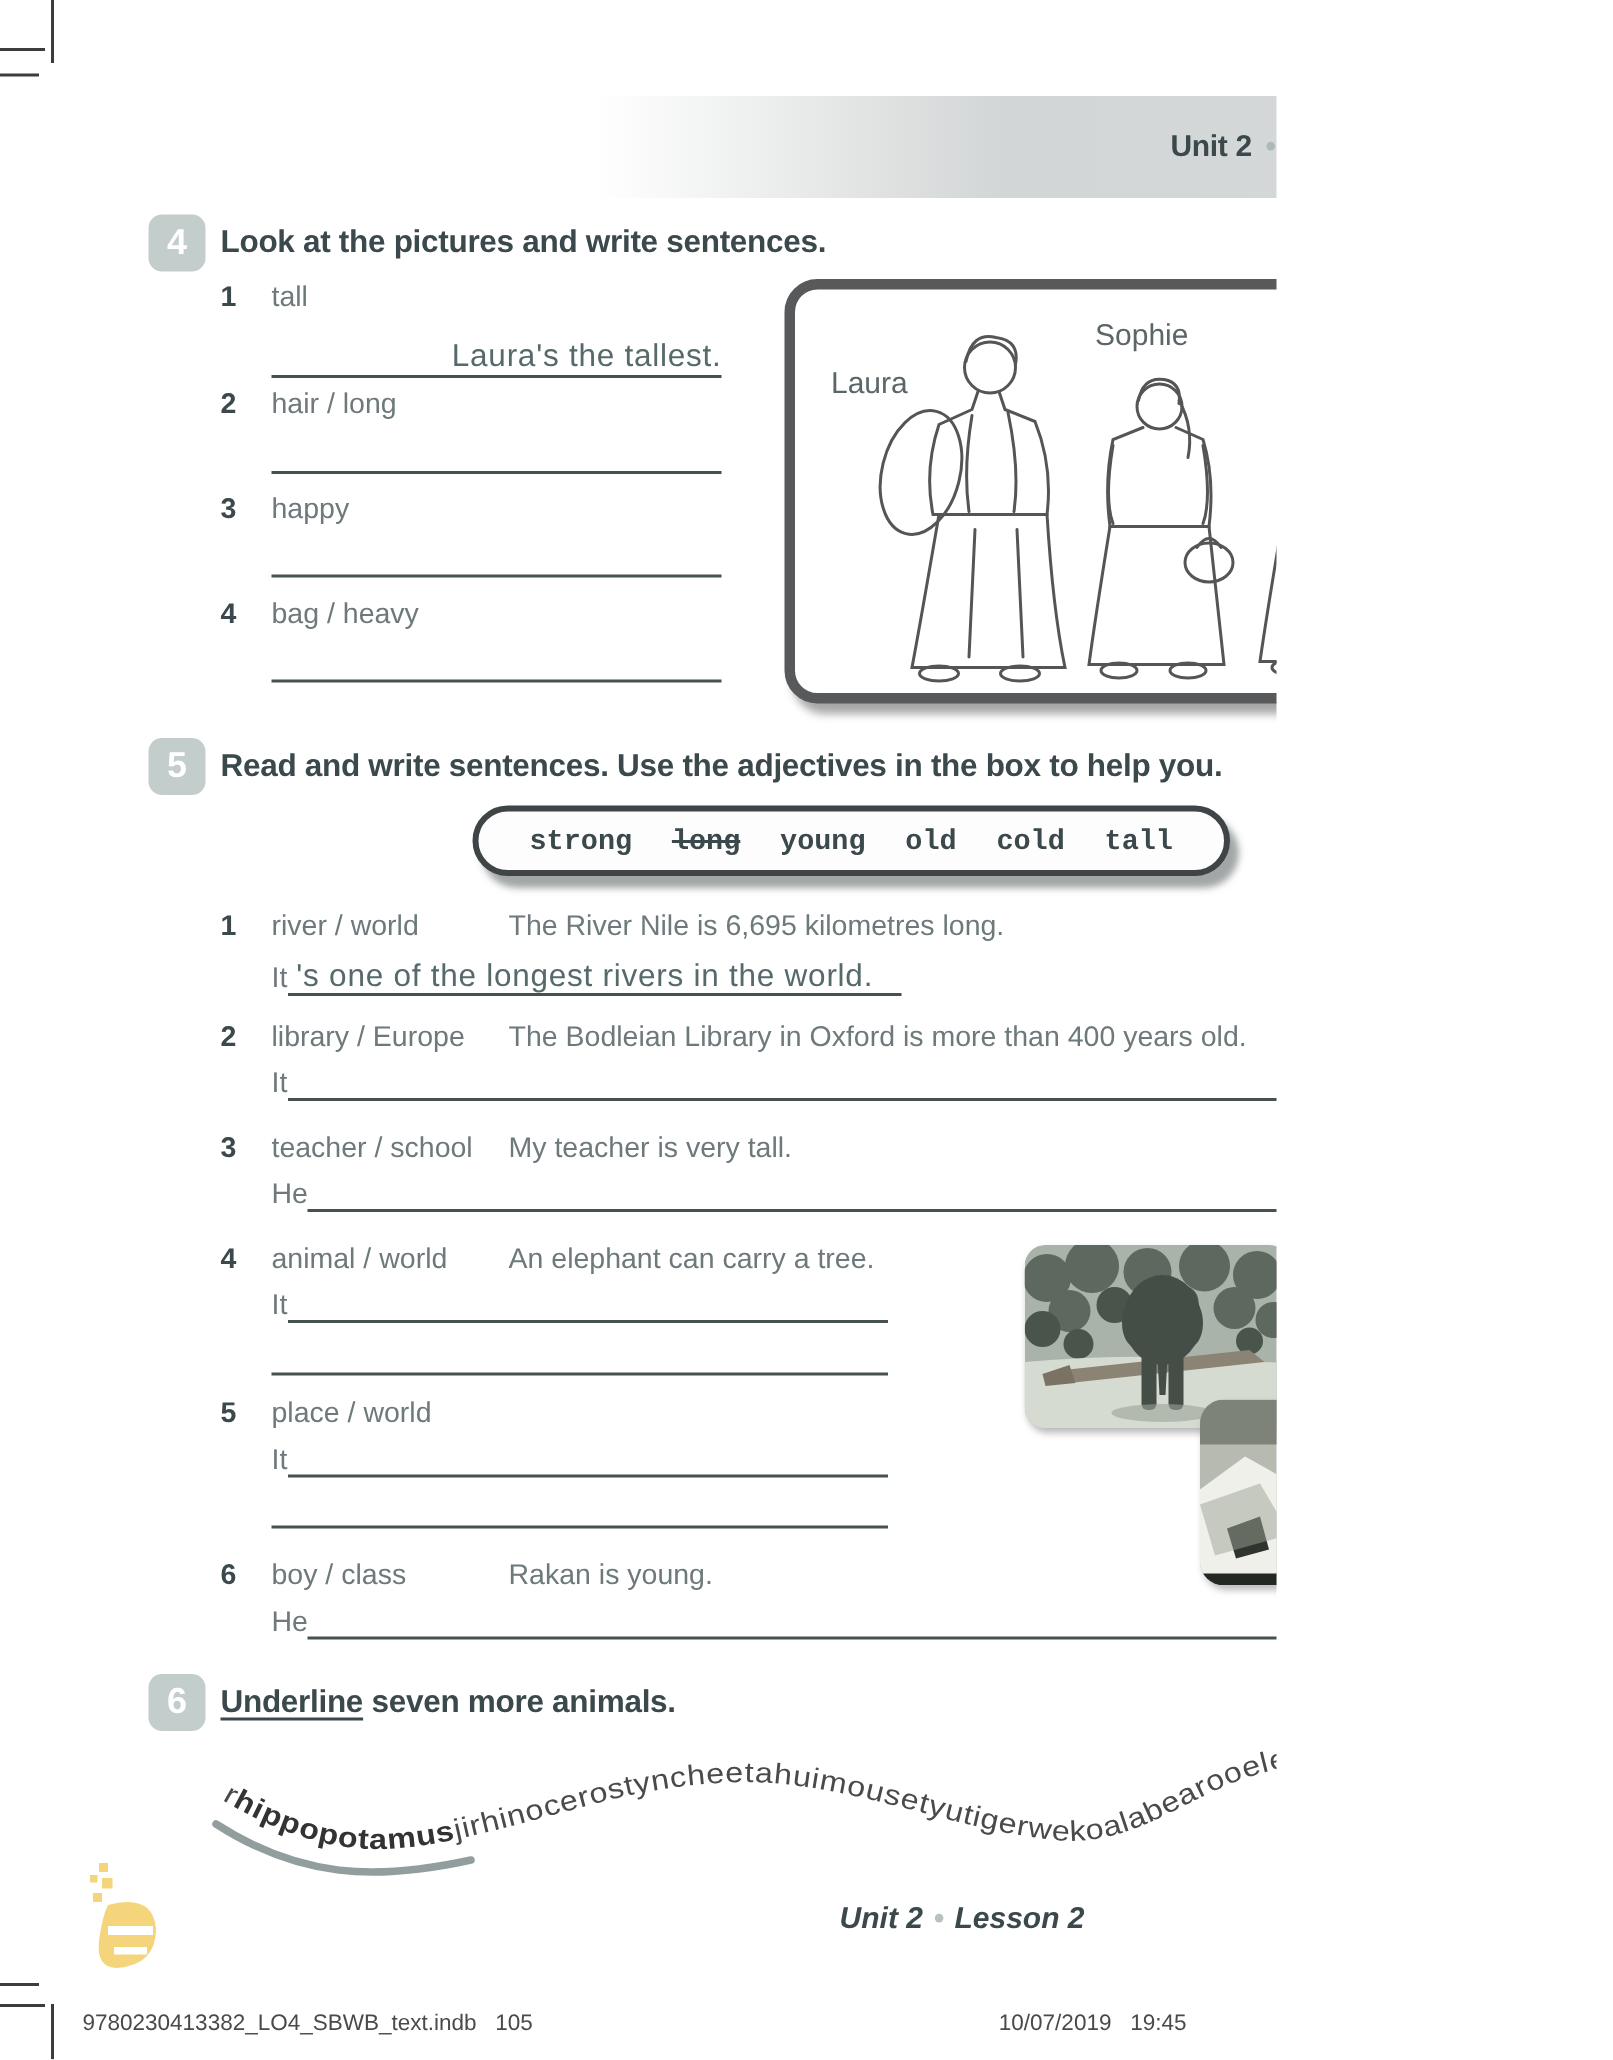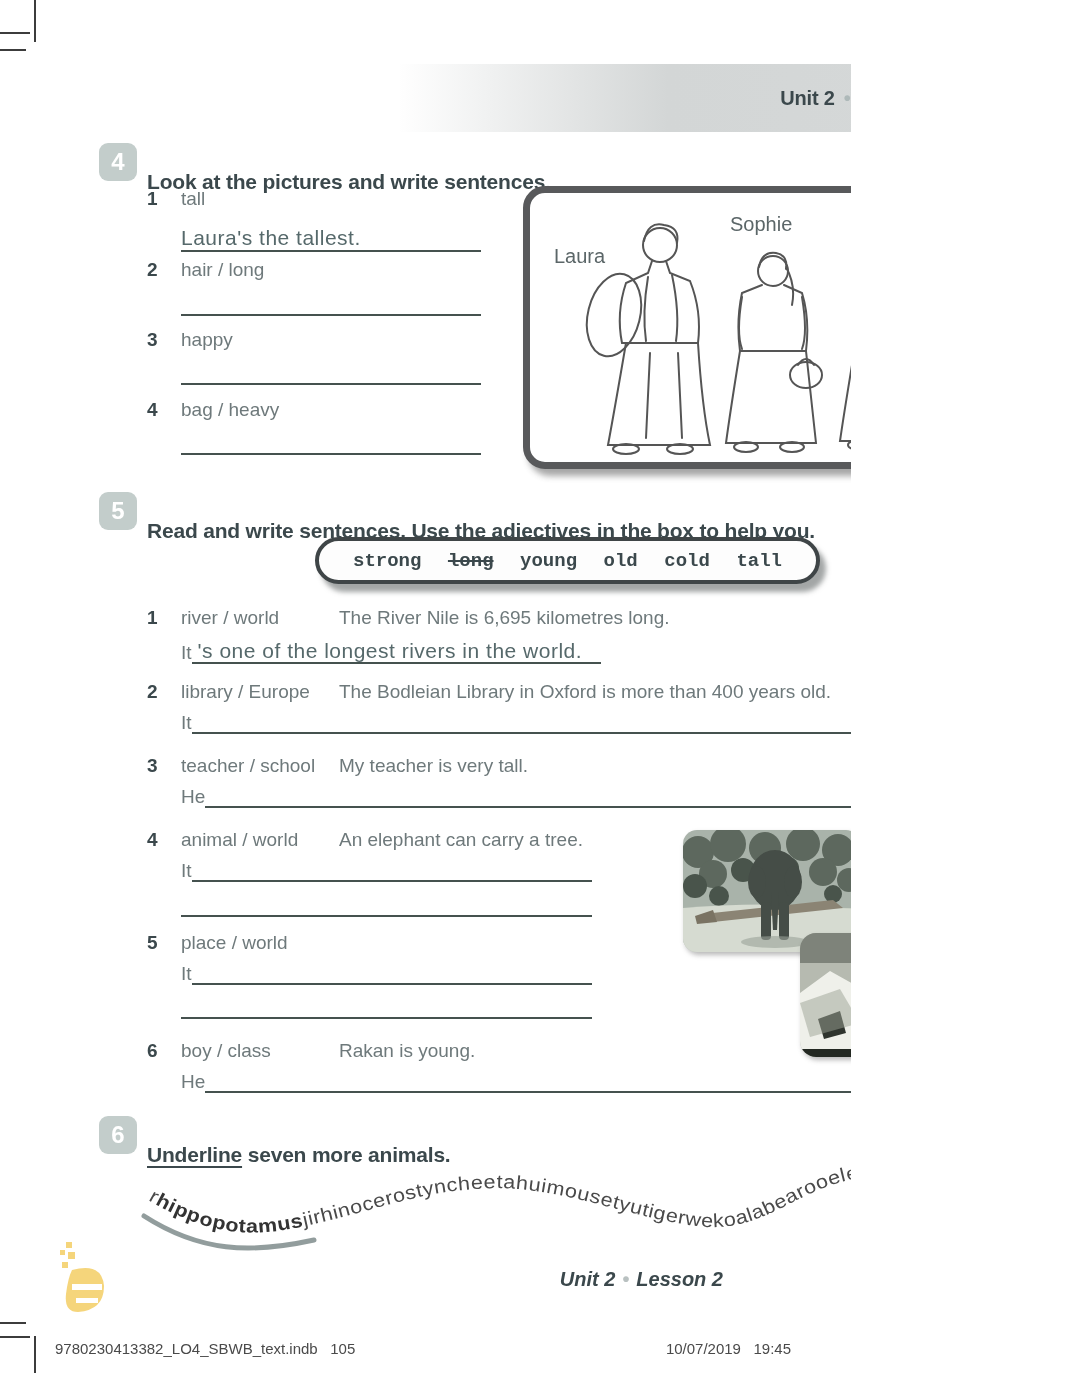--- a/index.html
+++ b/index.html
@@ -12,28 +12,28 @@
   
   .banner { position:absolute; left:398px; top:64px; width:642px; height:68px;
     background:linear-gradient(90deg, rgba(213,216,216,0) 0%, #d3d6d6 42%, #d6d9d9 100%);
     display:flex; align-items:center; justify-content:flex-end; padding-right:58px; }
   .banner .t { font-size:20px; font-weight:700; color:#3b484c; letter-spacing:-0.2px; white-space:pre; }
   .banner .dot { color:#aeb9b9; font-weight:700; font-size:20px; padding:0 9px; }
 
   
   .badge { position:absolute; width:38px; height:38px; border-radius:9px; background:#c3cdcb;
     color:#ffffff; font-weight:700; font-size:24px; display:flex; align-items:center; justify-content:center; }
-  .extitle { position:absolute; font-size:21px; font-weight:700; color:#3b484c; letter-spacing:-0.2px;margin-top:20px; }
+  .extitle { position:absolute; font-size:21px; font-weight:700; color:#3b484c; letter-spacing:-0.2px; }
 
   .num { font-weight:700; color:#3b484c; font-size:19px; }
   .prompt, .sentence, .starter { color:#6e797b; font-size:19px; }
   .hand { font-size:21px; color:#56696b; letter-spacing:0.5px; }
 
   .row { position:absolute; display:flex; }
-  .wline { border-bottom:2px solid #45524f; }
+  .wline { border-bottom:2px solid #45524f;justify-content:flex-end; }
   .ansflex { position:absolute; display:flex; align-items:flex-end; }
   .ansflex .fill { flex:1; border-bottom:2px solid #45524f; padding-left:6px; line-height:1.1; }
 
   
   .picbox { position:absolute; left:523px; top:186px; width:462px; height:283px;
     border:7px solid #58595b; border-radius:22px; background:#fff;
     box-shadow:5px 7px 6px rgba(60,60,60,0.45); }
   .piclabel { position:absolute; color:#5b6668; font-size:20px; }
 
   

